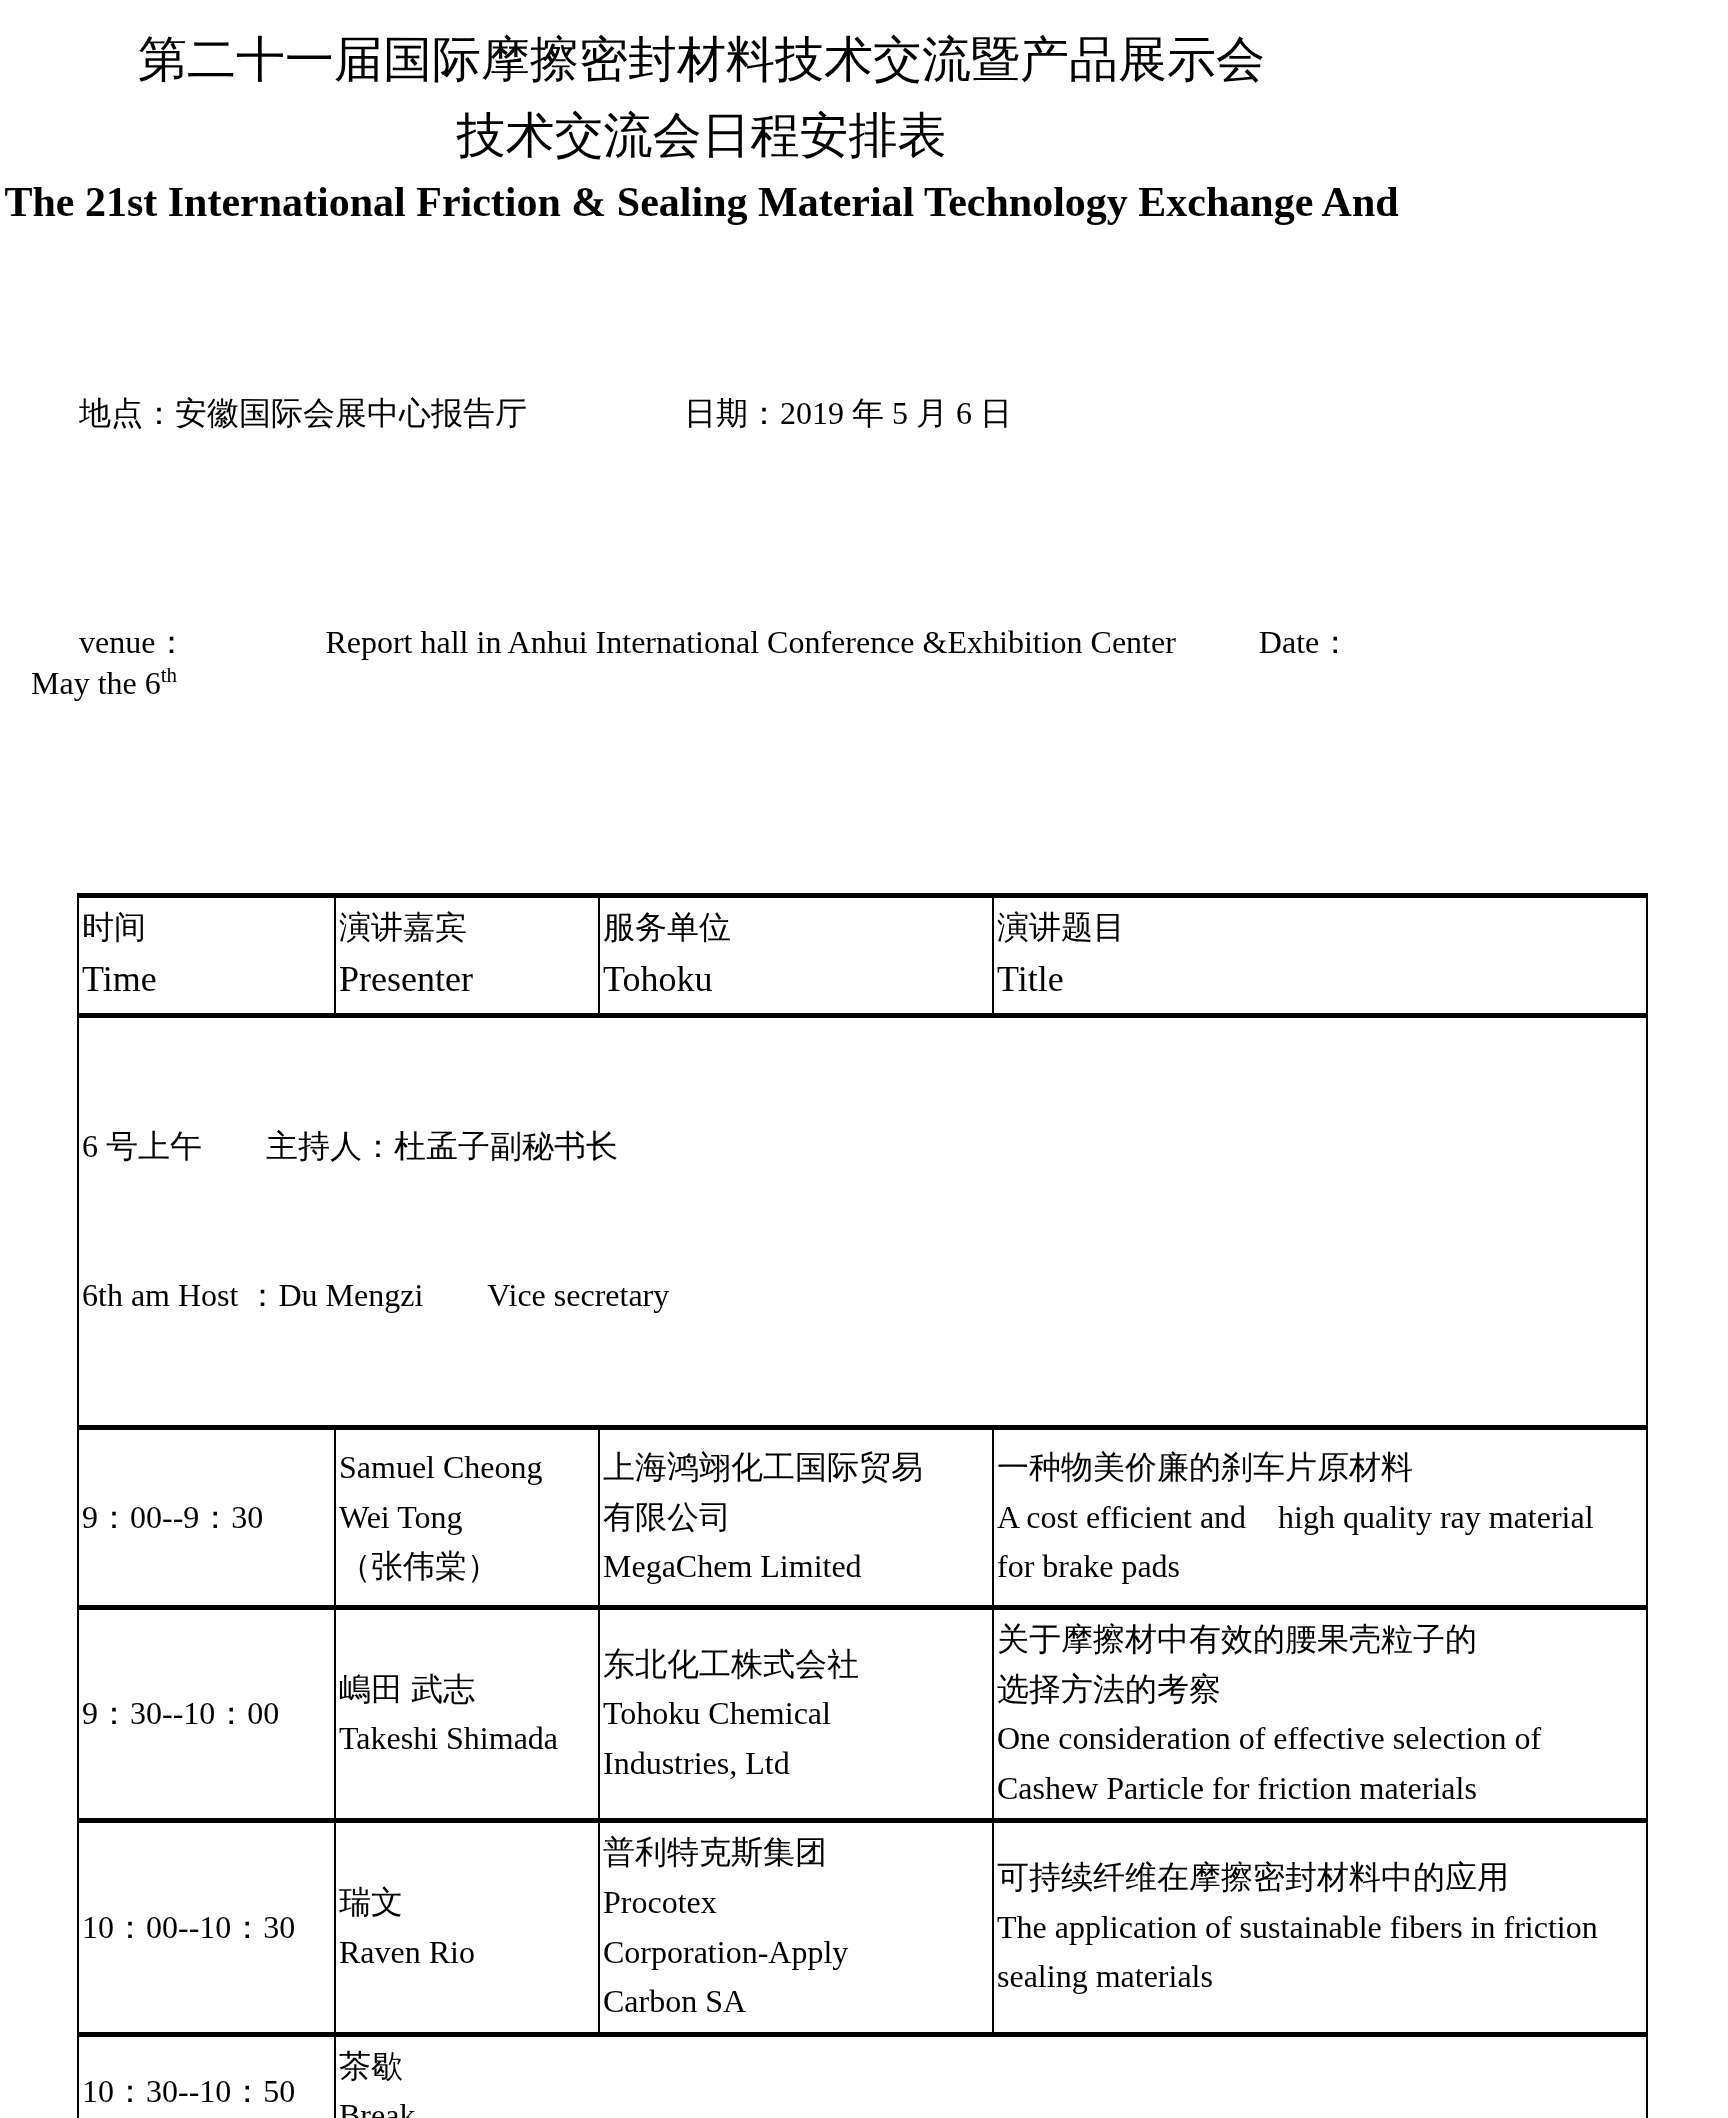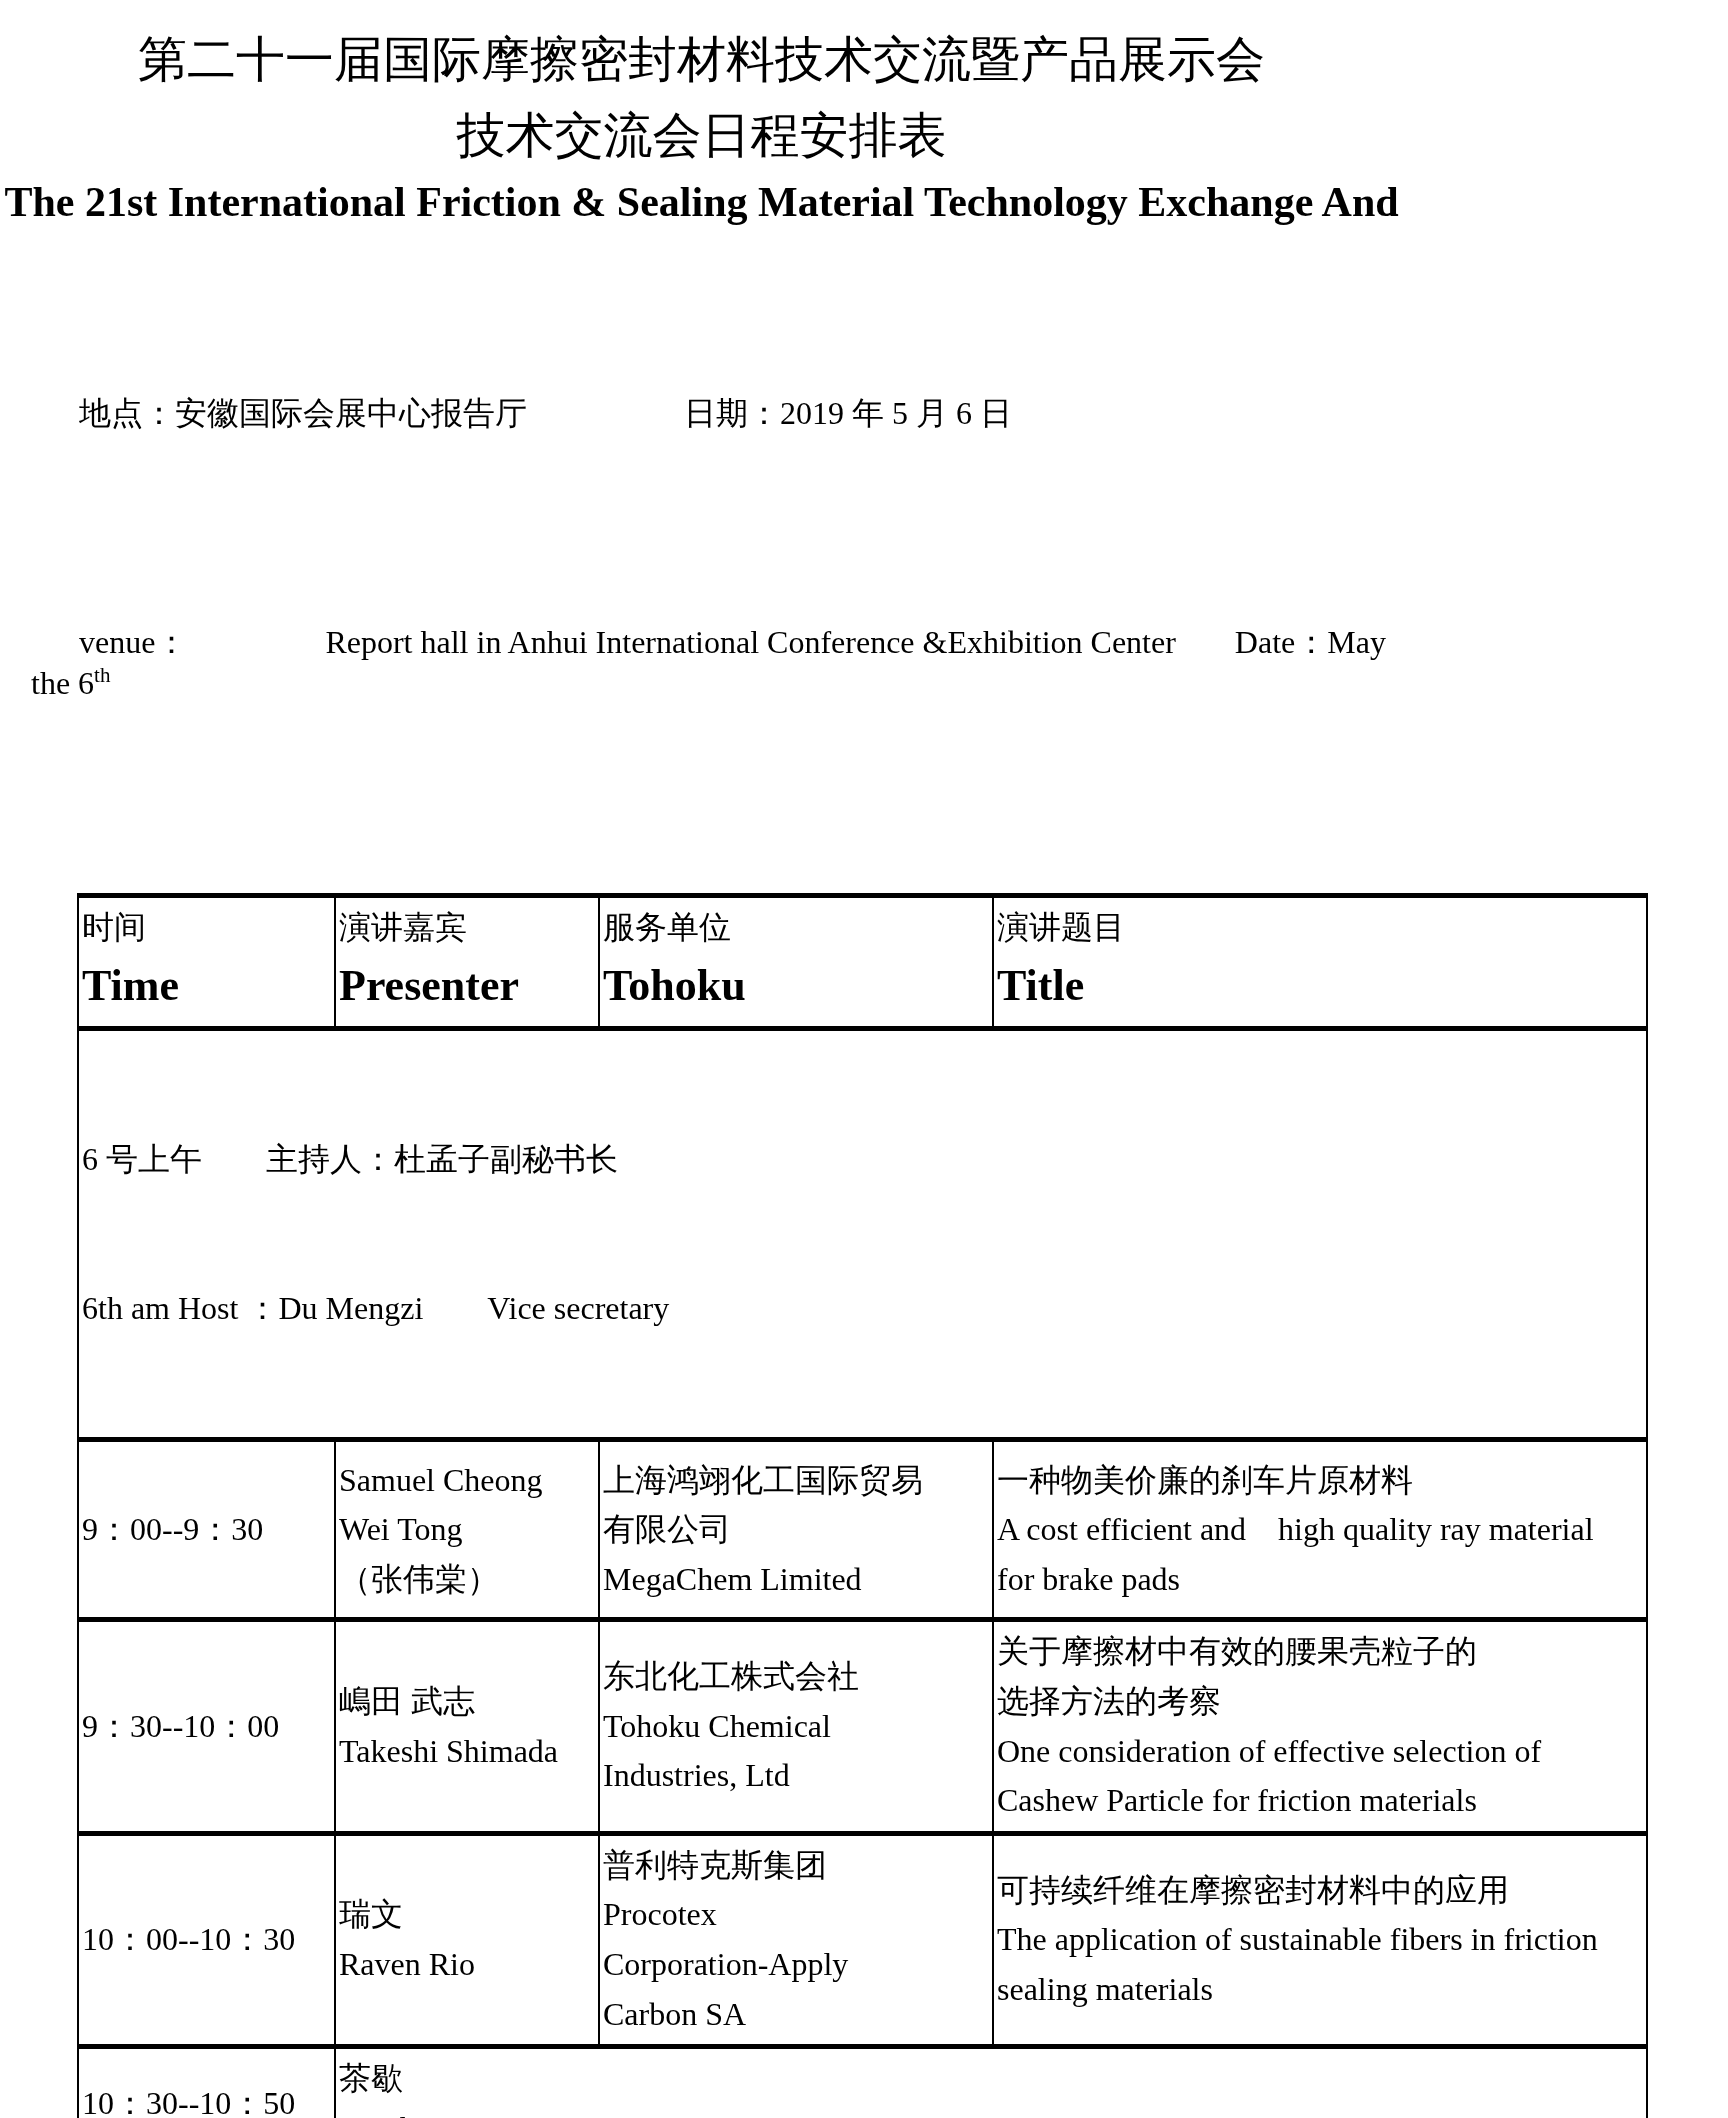--- a/index.html
+++ b/index.html
@@ -13,21 +13,21 @@
   .page { width: 1403px; height: 2119px; }
 
   .titles { text-align: center; padding-top: 22px; }
   .title-zh { font-size: 49px; line-height: 1.55; font-weight: normal; }
   .title-en { font-size: 42px; line-height: 1.34; font-weight: bold; }
 
   .meta { margin-left: 31px; margin-top: 38px; font-size: 32px; line-height: 1.3; white-space: pre-wrap; }
   .meta-line2 { margin-top: 21px; }
   .date-zh { margin-left: 157px; }
   .venue-en-text { margin-left: 138px; }
-  .date-en { margin-left: 59px; }
+  .date-en { margin-left: 83px; }
   sup.th { font-size: 21px; vertical-align: super; line-height: 0; }
 
   table.sched {
     border-collapse: collapse;
     table-layout: fixed;
     width: 1570px;
     margin: 63px 0 0 77px;
   }
   .sched td, .sched th {
     border: 2.5px solid #000;
@@ -39,21 +39,21 @@
     padding: 5px 3px;
   }
   .cell {
     font-size: 32px;
     line-height: 1.55;
     white-space: pre-wrap;
     word-break: normal;
     font-family: Liberation Serif, serif;
   }
   .head-cell .h-zh { font-size: 32px; line-height: 1.55; }
-  .head-cell .h-en { font-size: 44px; line-height: 1.55; font-weight: bold; }
+  .head-cell .h-en { font-size: 36px; line-height: 1.55; font-weight: normal; }
   tr.hdr   { height: 101px; }
   tr.host  { height: 108px; }
 </style>
 </head>
 <body>
 
 <div class="page">
 
   <div class="titles">
     <div class="title-zh">第二十一届国际摩擦密封材料技术交流暨产品展示会</div>

